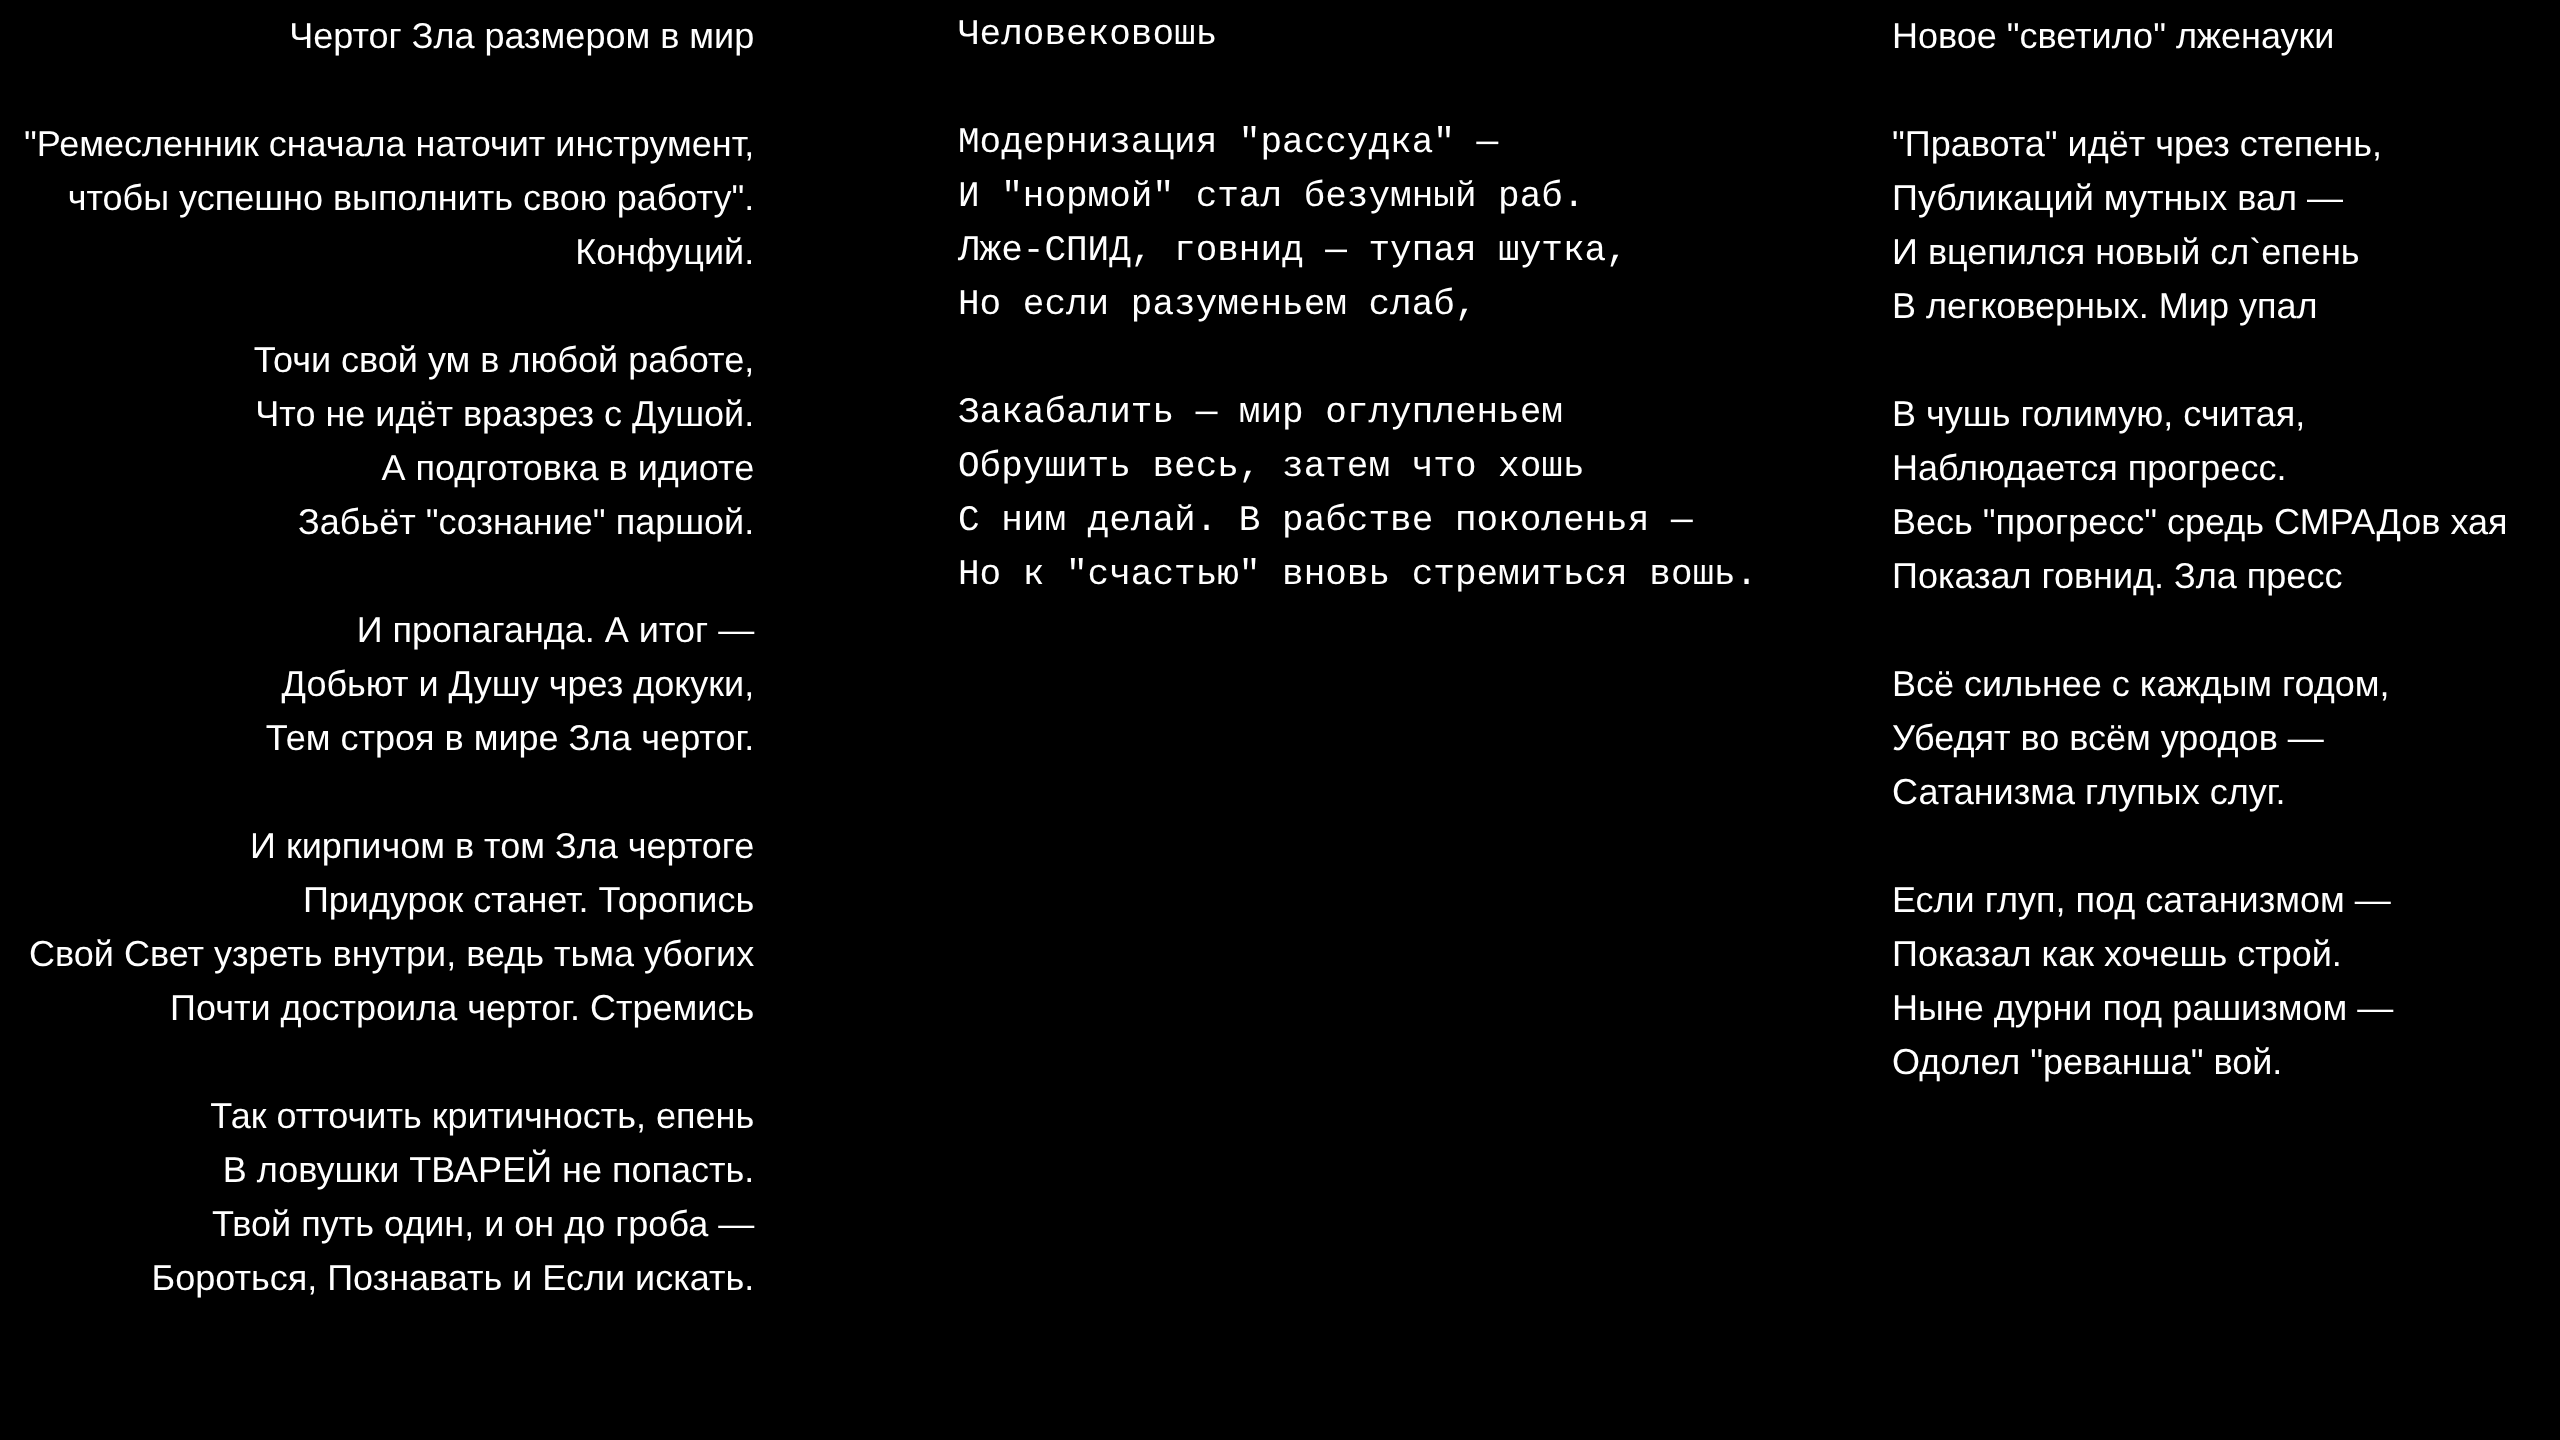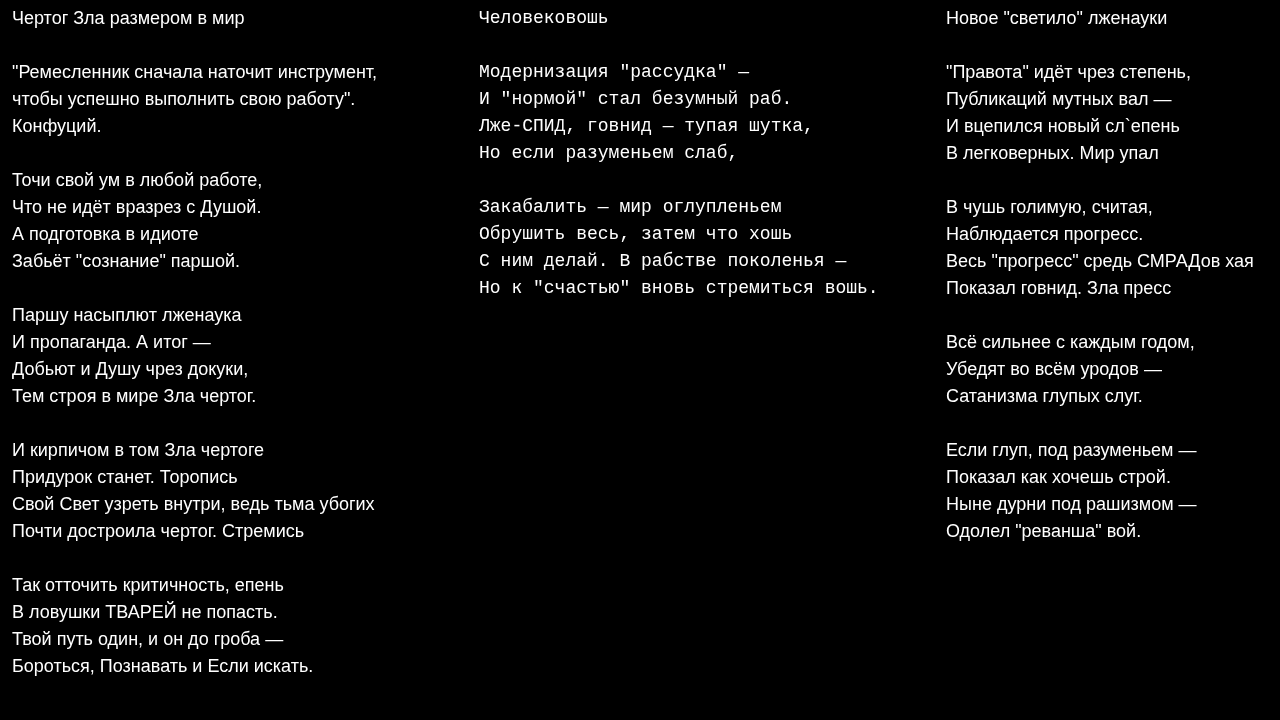--- a/index.html
+++ b/index.html
@@ -15,21 +15,21 @@
     font-family: "Liberation Sans", sans-serif;
     color: #ffffff;
     font-size: 18px;
     line-height: 27px;
   }
   .column {
     position: absolute;
     top: 5px;
     white-space: nowrap;
   }
-  .col-1 { left: 12px; }
+  .col-1 { left: 12px; text-align: right; }
   .col-2 { left: 479px; font-family: Liberation Mono, monospace; }
   .col-3 { left: 946px; }
   .title {
     margin: 0 0 27px 0;
     font-weight: normal;
     font-size: 18px;
   }
   .stanza {
     margin: 0 0 27px 0;
   }
@@ -48,21 +48,20 @@
     <span class="line">чтобы успешно выполнить свою работу".</span>
     <span class="line">Конфуций.</span>
   </div>
   <div class="stanza">
     <span class="line">Точи свой ум в любой работе,</span>
     <span class="line">Что не идёт вразрез с Душой.</span>
     <span class="line">А подготовка в идиоте</span>
     <span class="line">Забьёт "сознание" паршой.</span>
   </div>
   <div class="stanza">
-    <span class="line">Паршу насыплют лженаука</span>
     <span class="line">И пропаганда. А итог —</span>
     <span class="line">Добьют и Душу чрез докуки,</span>
     <span class="line">Тем строя в мире Зла чертог.</span>
   </div>
   <div class="stanza">
     <span class="line">И кирпичом в том Зла чертоге</span>
     <span class="line">Придурок станет. Торопись</span>
     <span class="line">Свой Свет узреть внутри, ведь тьма убогих</span>
     <span class="line">Почти достроила чертог. Стремись</span>
   </div>
@@ -103,18 +102,18 @@
     <span class="line">Наблюдается прогресс.</span>
     <span class="line">Весь "прогресс" средь СМРАДов хая</span>
     <span class="line">Показал говнид. Зла пресс</span>
   </div>
   <div class="stanza">
     <span class="line">Всё сильнее с каждым годом,</span>
     <span class="line">Убедят во всём уродов —</span>
     <span class="line">Сатанизма глупых слуг.</span>
   </div>
   <div class="stanza">
-    <span class="line">Если глуп, под разуменьем —</span>
+    <span class="line">Если глуп, под сатанизмом —</span>
     <span class="line">Показал как хочешь строй.</span>
     <span class="line">Ныне дурни под рашизмом —</span>
     <span class="line">Одолел "реванша" вой.</span>
   </div>
 </div>
 
 </body></html>

